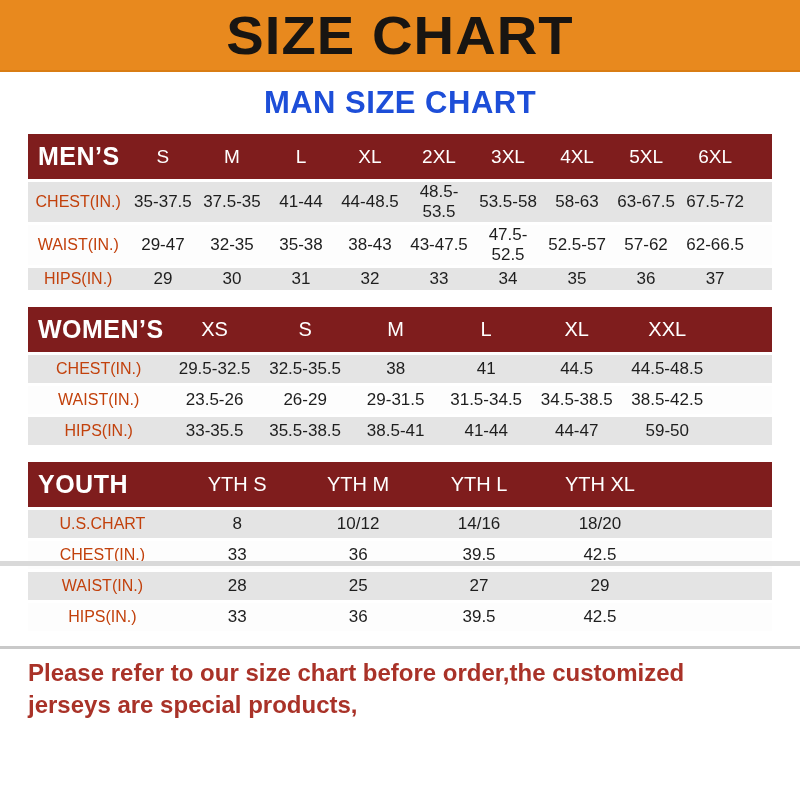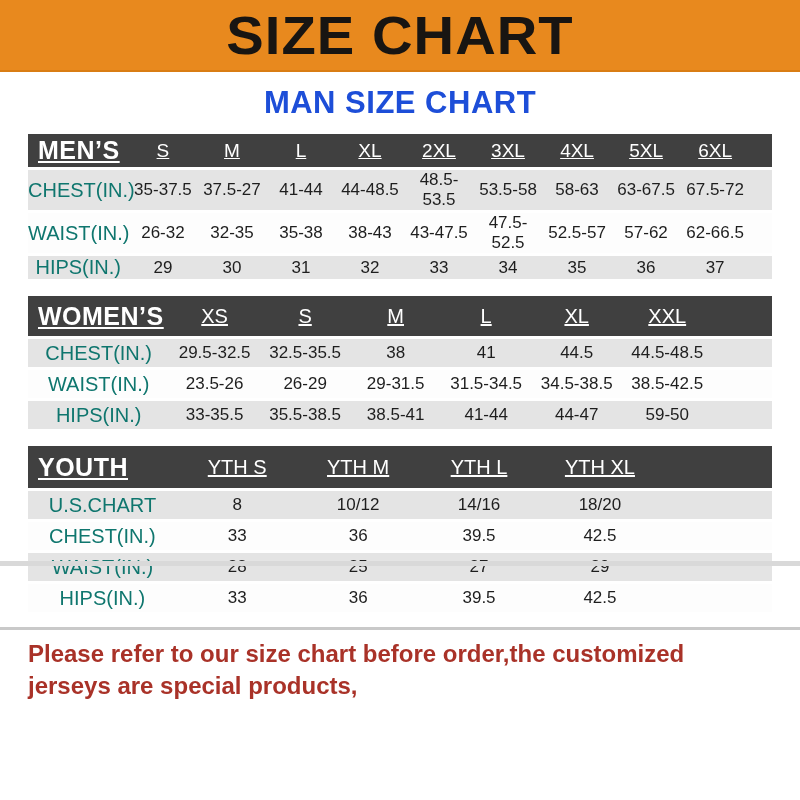--- a/index.html
+++ b/index.html
@@ -50,42 +50,41 @@
   
   .section { padding: 0 28px; }
   .size-table {
     width: 100%;
     table-layout: fixed;
     border-collapse: separate;
     border-spacing: 0 3px;
     margin-top: 11px;
   }
   .size-table thead th {
-    background: #404040;
+    background: #7f1d1d;
     color: #ffffff;
     font-weight: normal;
     text-align: center;
-    padding: 2px;
-    text-decoration: underline;
+    padding: 8px;
   }
   .size-table thead th.label-cell {
     font-weight: bold;
     text-align: left;
     padding-left: 10px;
     font-size: 25px;
     letter-spacing: 0.5px;
   }
   .size-table thead th.size-cell-head { font-size: 19px; }
   .size-table td {
     text-align: center;
     font-size: 17px;
     color: #1e1e1e;
     padding: 0;
   }
-  .size-table td.row-label { font-size: 20px; color: #0f766e; }
+  .size-table td.row-label { font-size: 16px; color: #c2410c; }
   tr.row-gray  td { background: #E4E4E4; }
   tr.row-white td { background: #FDFDFD; }
 
   
   .tbl-0 thead tr { height: 30px; }
   .tbl-0 tbody tr { height: 22px; }
   .tbl-0 col.label-col  { width: 13.5%; }
   .tbl-0 col.filler-col { width: 3%; }
 
   .tbl-1 thead tr { height: 40px; }
@@ -158,33 +157,33 @@
             <th class="size-cell-head">4XL</th>
             <th class="size-cell-head">5XL</th>
             <th class="size-cell-head">6XL</th>
             <th></th>
           </tr>
         </thead>
         <tbody>
           <tr class="row-gray">
             <td class="row-label">CHEST(IN.)</td>
             <td>35-37.5</td>
-            <td>37.5-27</td>
+            <td>37.5-35</td>
             <td>41-44</td>
             <td>44-48.5</td>
             <td>48.5-53.5</td>
             <td>53.5-58</td>
             <td>58-63</td>
             <td>63-67.5</td>
             <td>67.5-72</td>
             <td></td>
           </tr>
           <tr class="row-white">
             <td class="row-label">WAIST(IN.)</td>
-            <td>26-32</td>
+            <td>29-47</td>
             <td>32-35</td>
             <td>35-38</td>
             <td>38-43</td>
             <td>43-47.5</td>
             <td>47.5-52.5</td>
             <td>52.5-57</td>
             <td>57-62</td>
             <td>62-66.5</td>
             <td></td>
           </tr>

